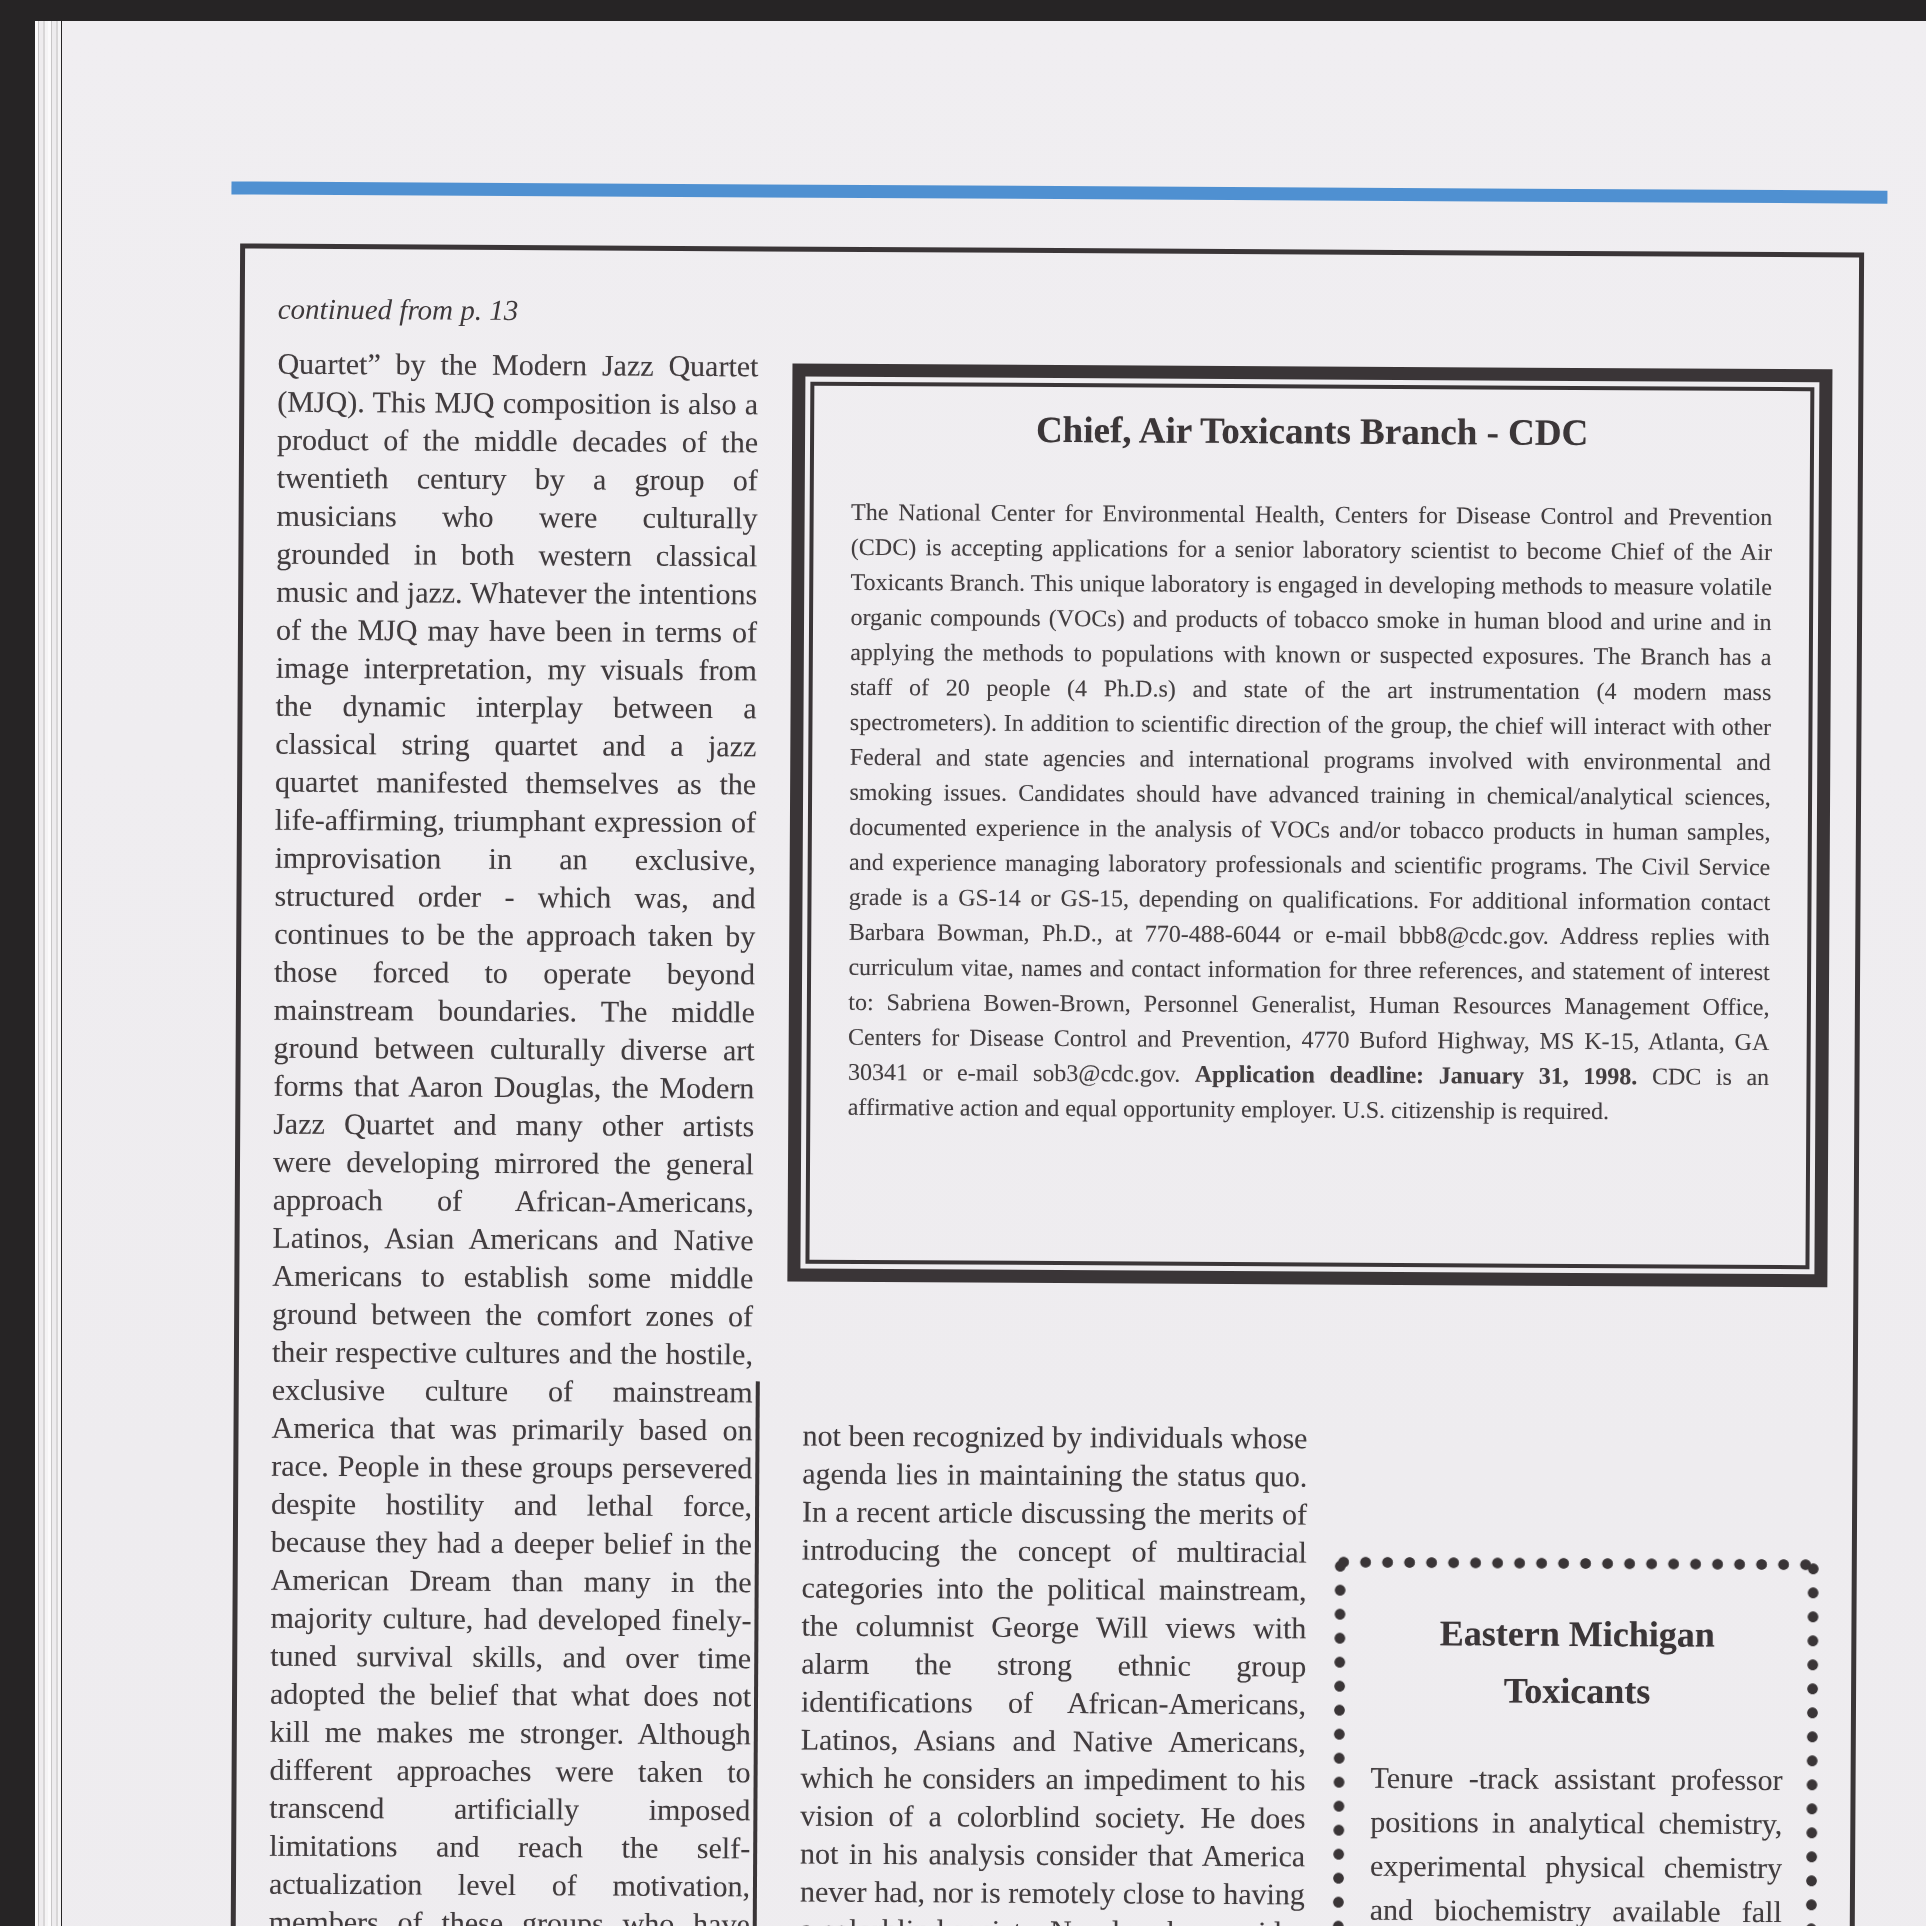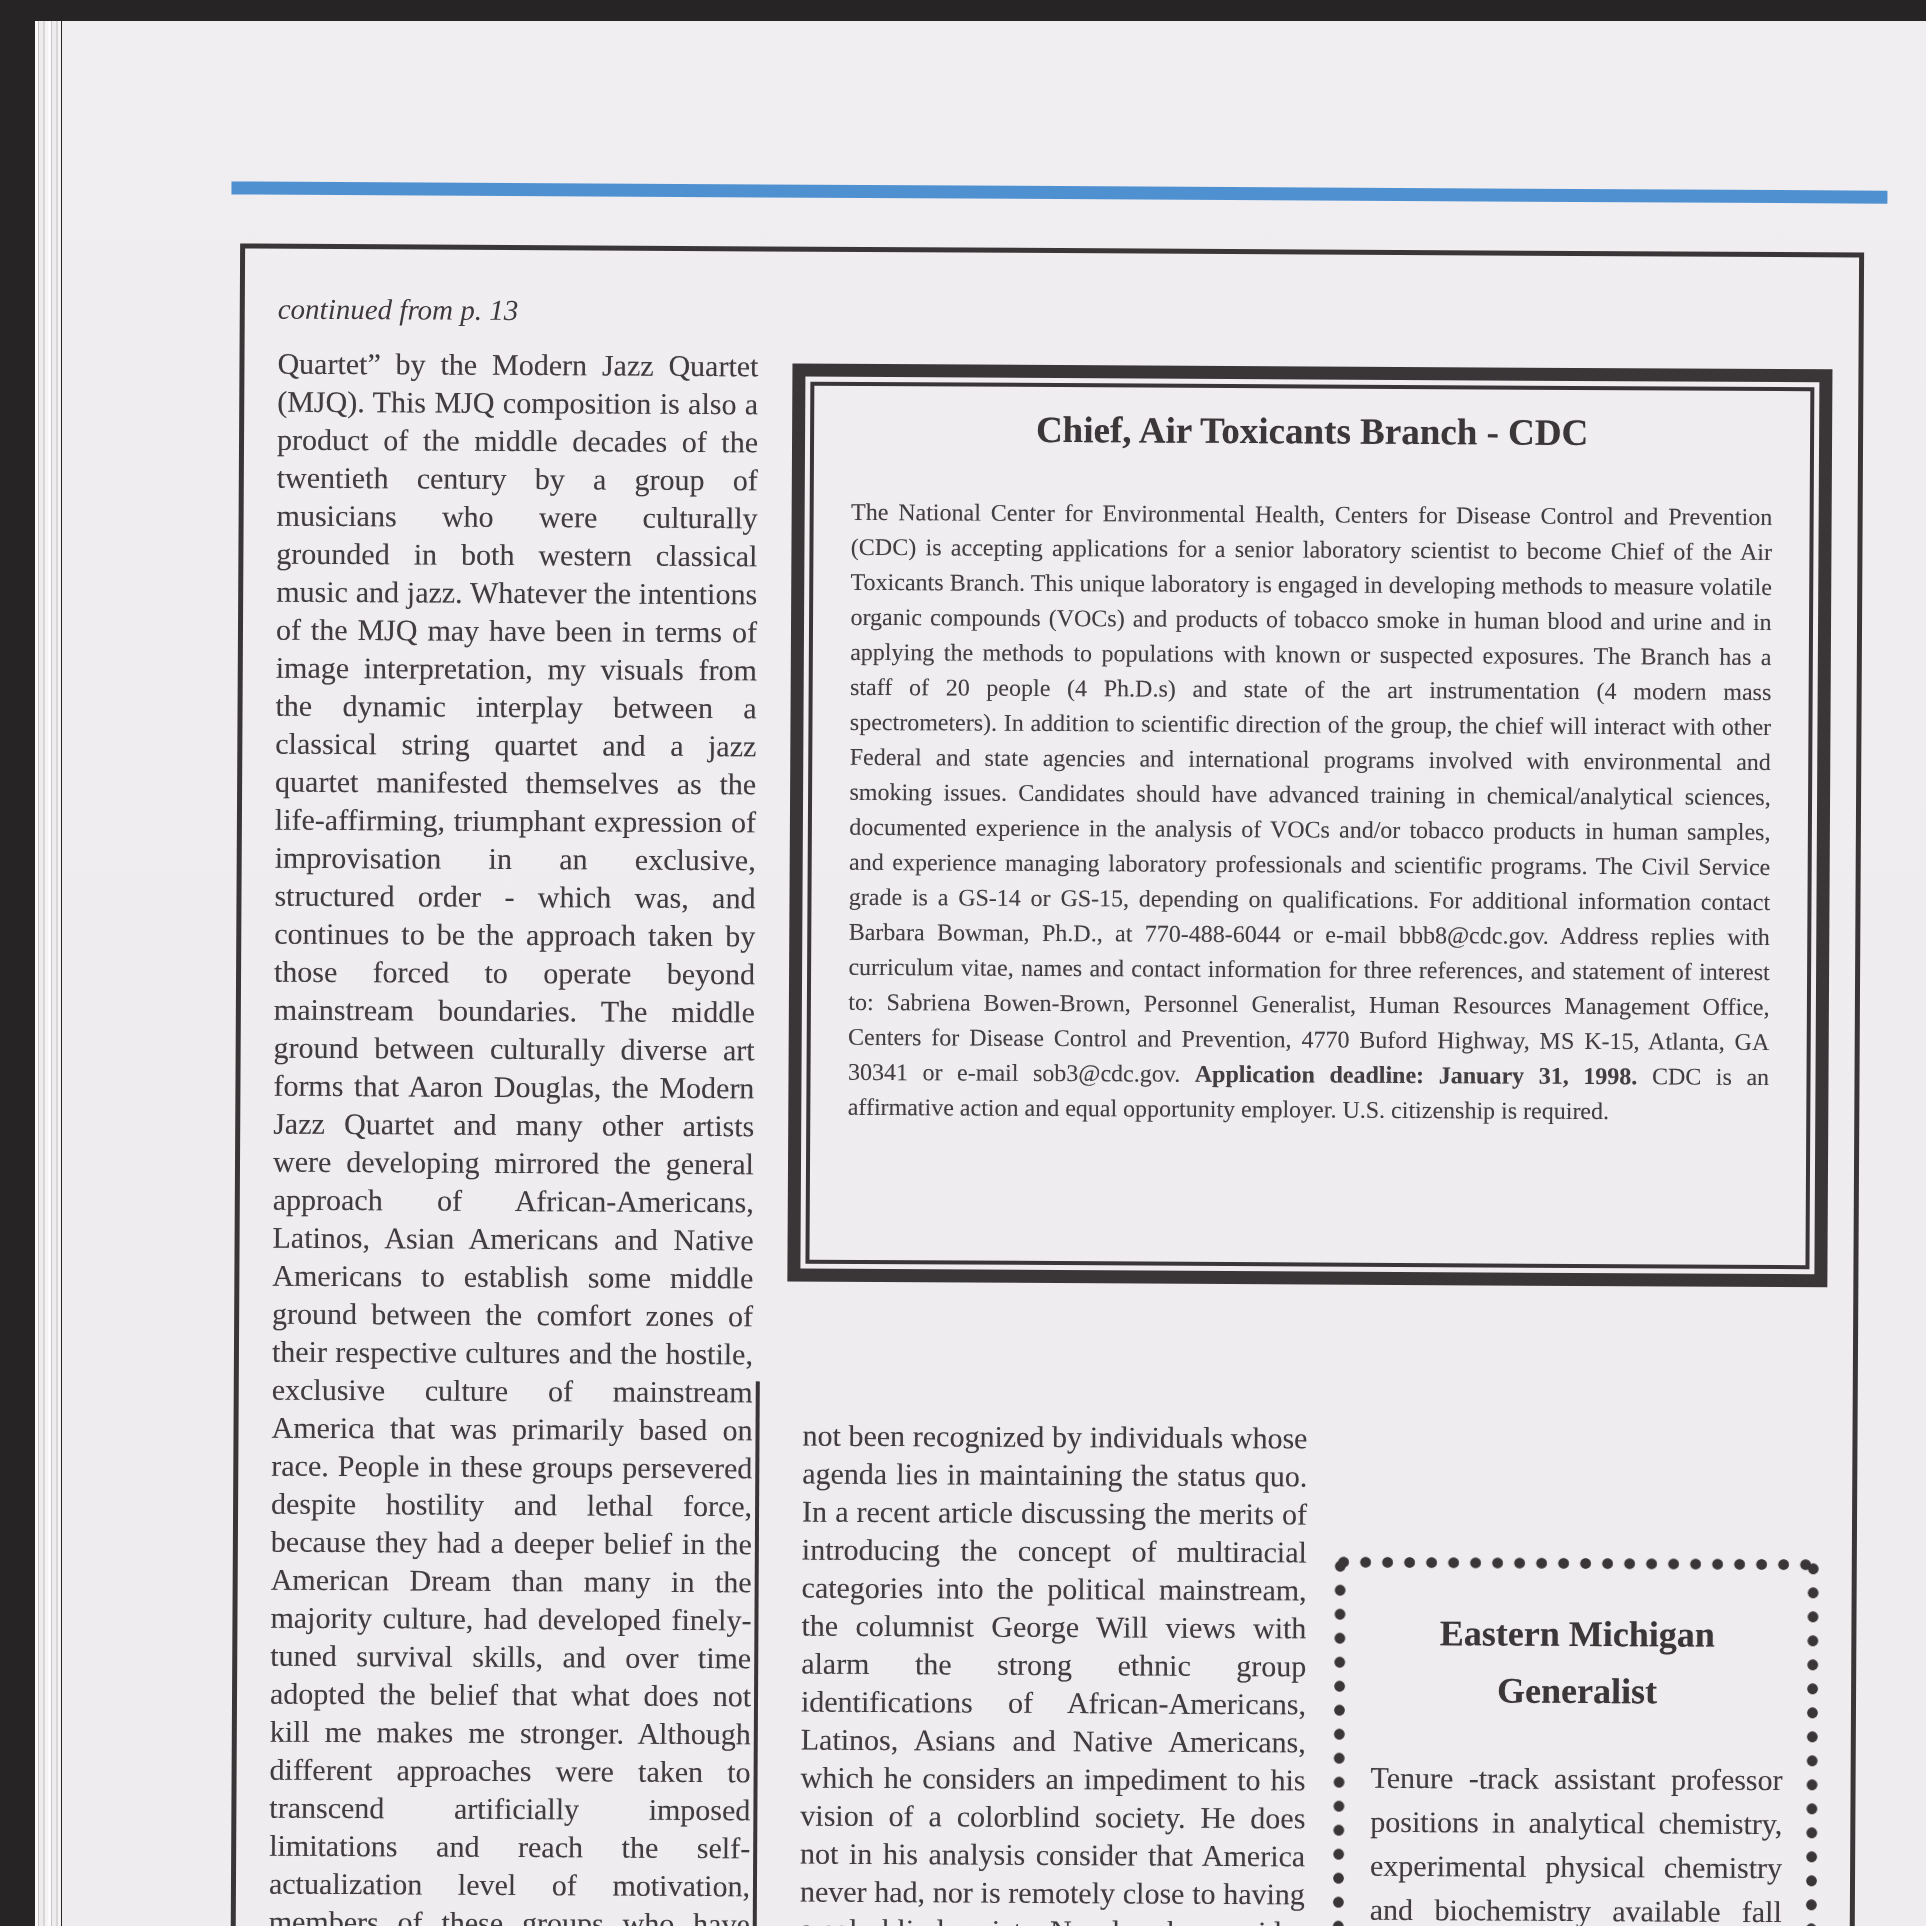--- a/index.html
+++ b/index.html
@@ -150,19 +150,19 @@
   <div class="col-mid">
     <p class="body-text">not been recognized by individuals whose agenda lies in maintaining the status quo. In a recent article discussing the merits of introducing the concept of multiracial categories into the political mainstream, the columnist George Will views with alarm the strong ethnic group identifications of African-Americans, Latinos, Asians and Native Americans, which he considers an impediment to his vision of a colorblind society. He does not in his analysis consider that America never had, nor is remotely close to having a colorblind society. Nor does he consider that the hostile, institutionally enforced, racially exclusive system that defines U.S. history was and is perpetuated by a strong group identification and a sense of natural hierarchical order by Americans of European descent. His negative assessment of these strong group identifications among “minorities” ap-</p>
   </div>
 
   <div class="emu-box">
     <div class="dot-h top"></div>
 
     <div class="dot-v left"></div>
     <div class="dot-v right"></div>
     <div class="emu-content">
-      <div class="emu-title"><span>Eastern Michigan</span><br><span>Generalist</span></div>
+      <div class="emu-title"><span>Eastern Michigan</span><br><span>Toxicants</span></div>
       <p class="emu-body">Tenure -track assistant professor positions in analytical chemistry, experimental physical chemistry and biochemistry available fall 1998.  PhD required.  More information at www.emich.edu/public/chemistry/chmhome.htm or call (313)487-0076.</p>
     </div>
   </div>
 
 </div>
 
 
 </body></html>

